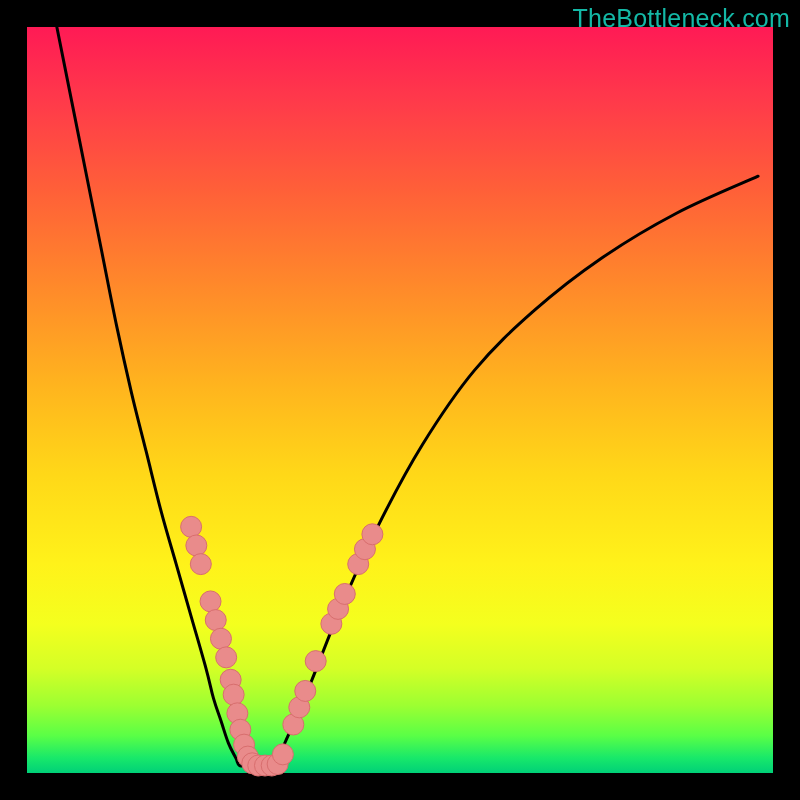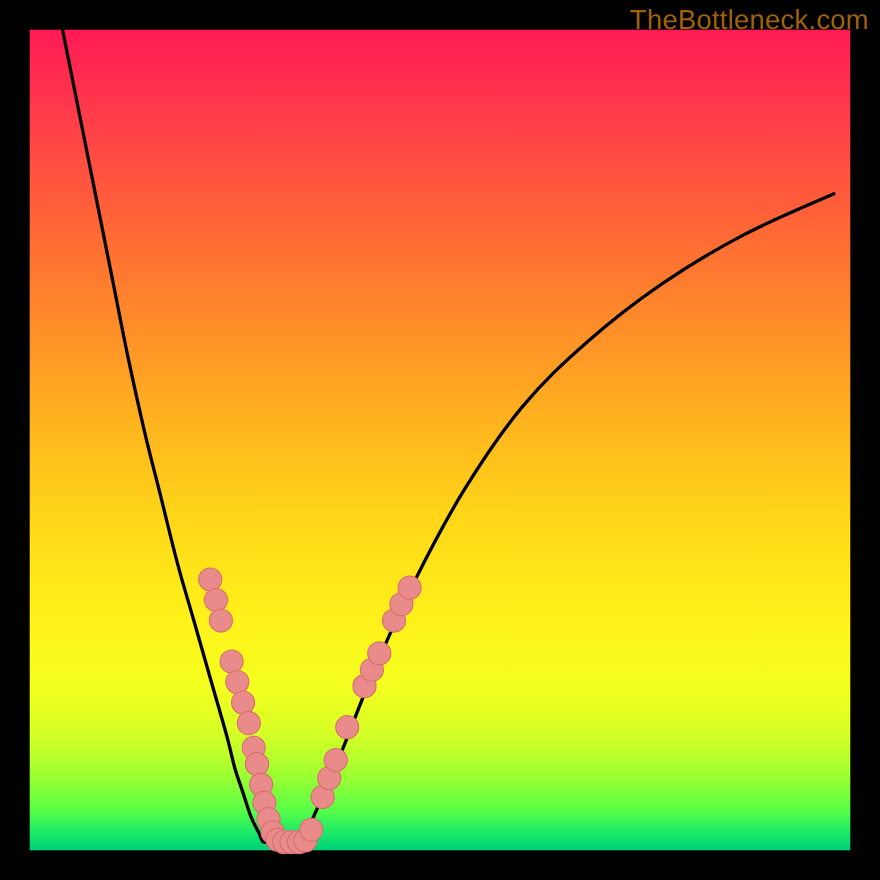--- a/index.html
+++ b/index.html
@@ -37,21 +37,21 @@
       #9cff32 91%,
       #5aff46 95%,
       #18e86a 98%,
       #00d078 100%
     );
   }
   .watermark {
     position: absolute;
     top: 4px;
     right: 10px;
-    color: #a16207;
+    color: #14b8a6;
     font-size: 25px;
     letter-spacing: 0.2px;
     user-select: none;
   }
   svg.curve {
     position: absolute;
     inset: 0;
   }
 </style>
 </head>

